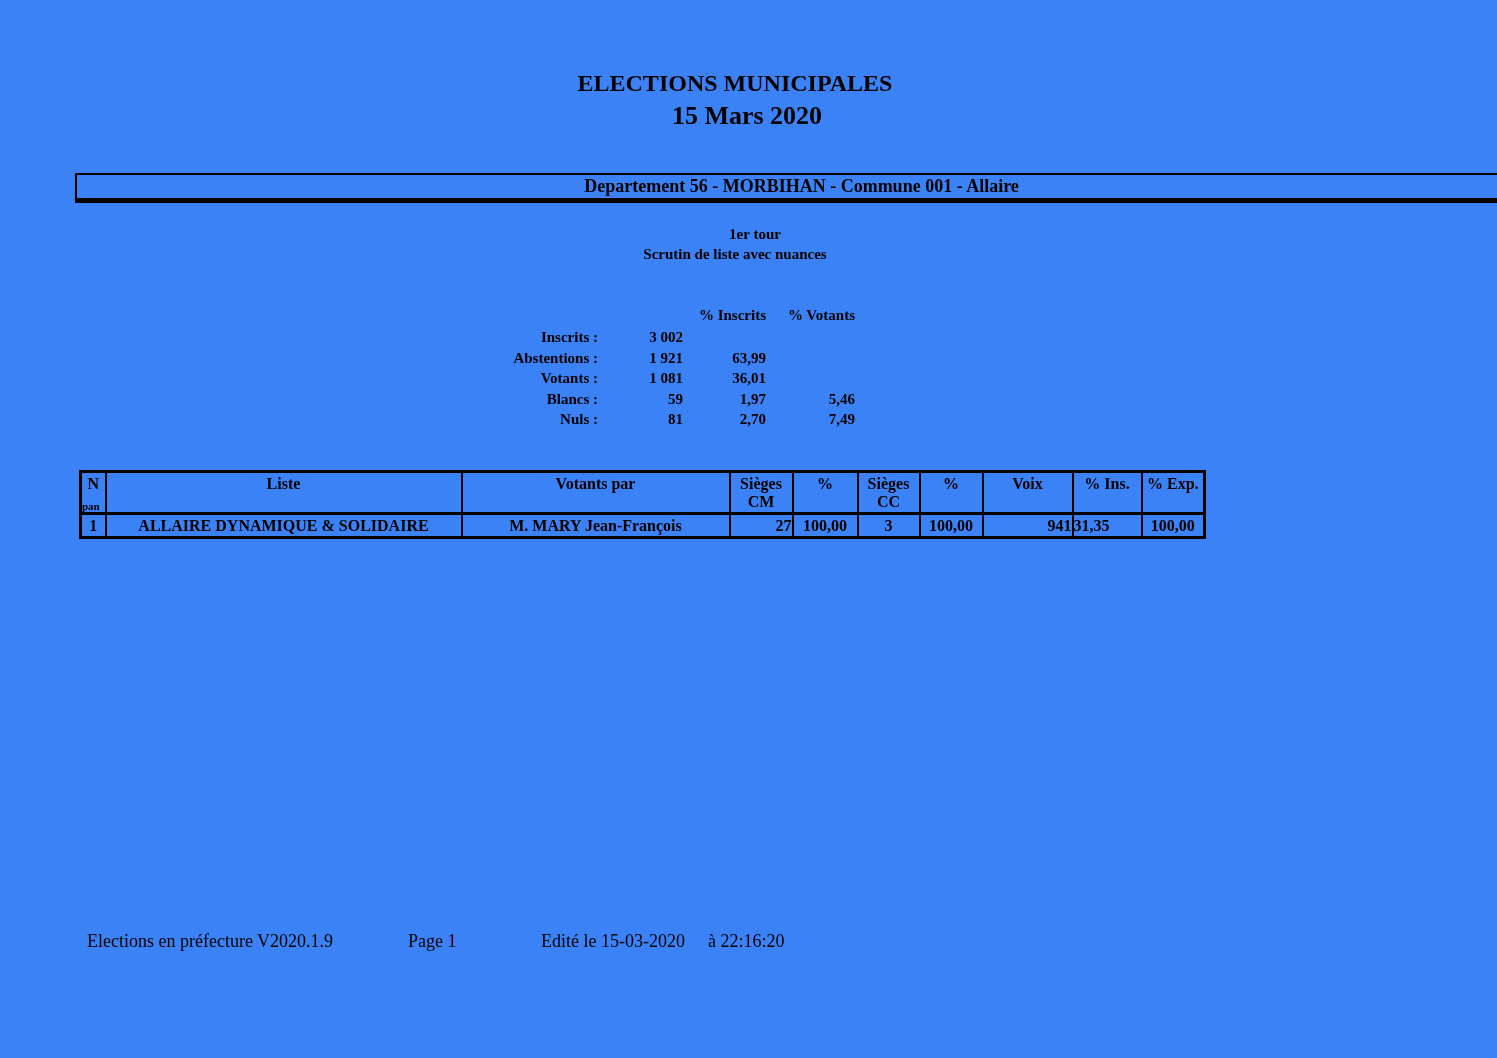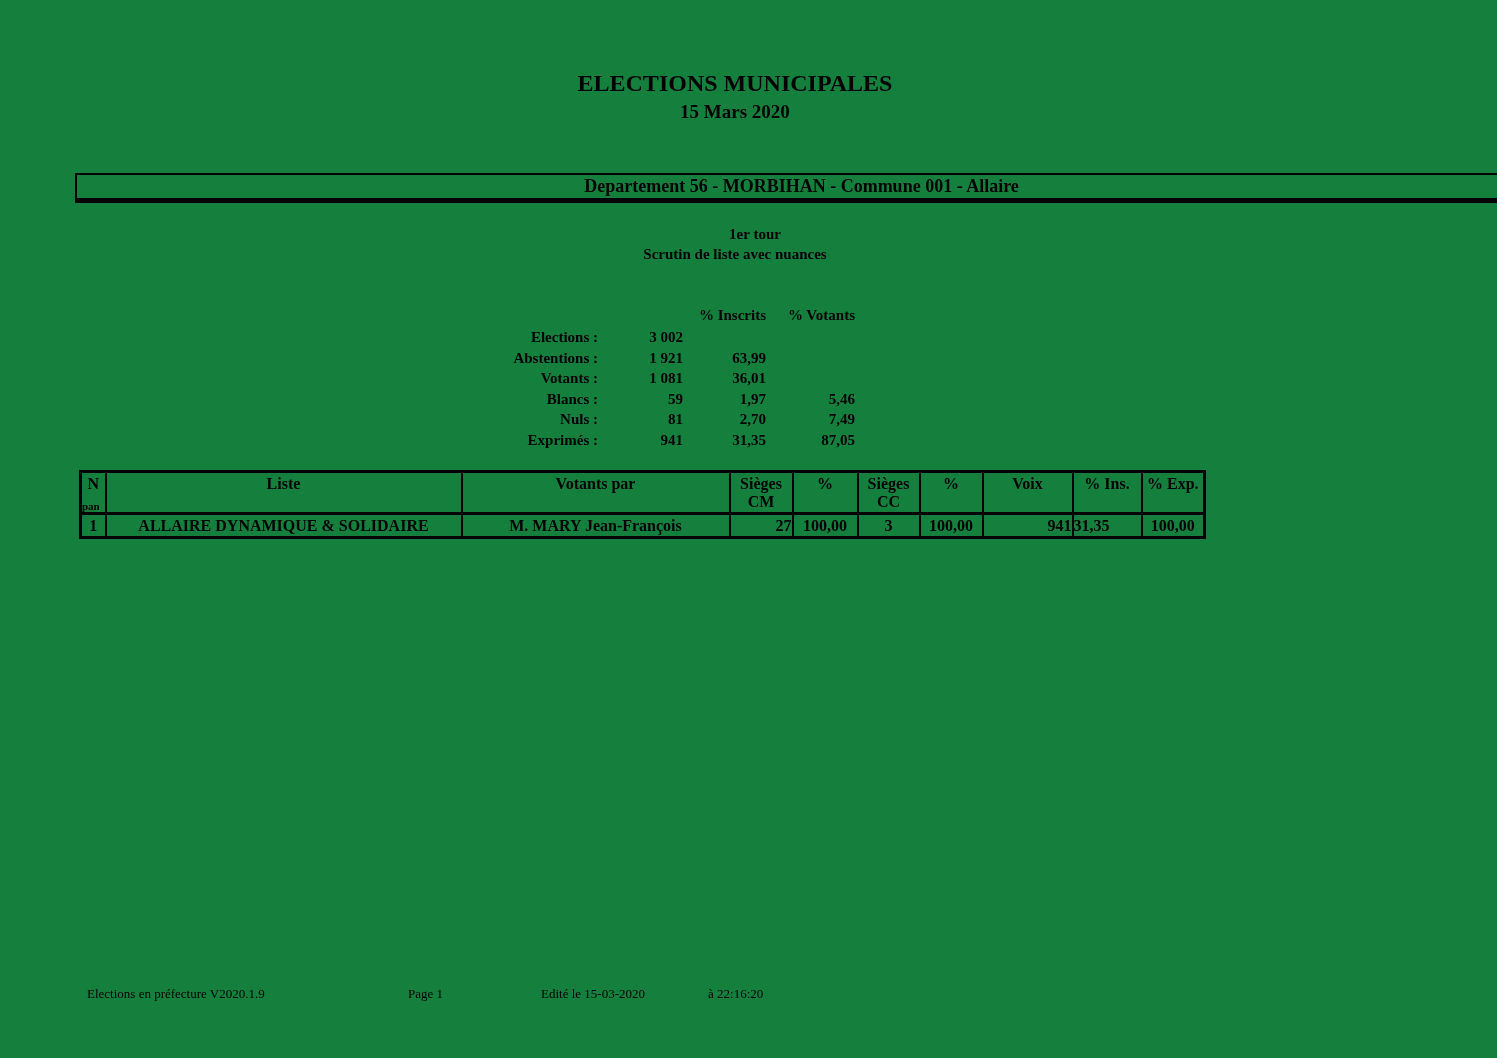--- a/index.html
+++ b/index.html
@@ -1,27 +1,27 @@
 <!DOCTYPE html>
 <html><head>
 <meta charset="utf-8">
 <style>
   html,body { margin:0; padding:0; background:#ffffff; }
   .page {
     position:relative; width:1497px; height:1058px;
-    background:#15803d; color:#000;
+    background:#3b82f6; color:#000;
     font-family:"Liberation Serif", serif;
     overflow:hidden;
   }
   .center-line {
     position:absolute; left:0; width:1470px;
     text-align:center; font-weight:bold; white-space:nowrap;
   }
   .doc-title  { top:70px;  font-size:24px; }
-  .doc-date   { top:101px; font-size:19px; }
+  .doc-date   { top:101px; font-size:26px;padding-left:12px; }
   .round-line { top:226px; font-size:15px;padding-left:20px; }
   .ballot-line{ top:246px; font-size:15px; }
 
   .banner-box {
     position:absolute; left:75px; top:173px; width:1453px; height:30px;
     box-sizing:border-box;
     border:2px solid #000; border-bottom-width:5px;
     text-align:center; font-weight:bold; font-size:18px; line-height:22px;
     white-space:nowrap;
   }
@@ -57,21 +57,21 @@
   th.h-num .pan-sub {
     position:absolute; bottom:0; left:0; font-size:11px; line-height:12px;
   }
   td.al-c { text-align:center; }
   td.al-l { text-align:center; padding-left:5px; }
   td.cell-scm { text-align:right; padding-right:14px; }
   td.cell-voix { text-align:right; padding-right:22px; }
   td.cell-ins { text-align:left; padding-left:3px; }
 
   .footer-item {
-    position:absolute; top:986px; font-size:13px; font-weight:normal; white-space:nowrap;
+    position:absolute; top:931px; font-size:18px; font-weight:normal; white-space:nowrap;
   }
   .f-version { left:87px; }
   .f-page    { left:408px; }
   .f-edited  { left:541px; }
   .f-time    { left:708px; }
 </style>
 </head>
 <body>
 
 <div class="page">
@@ -85,21 +85,21 @@
 
   <div class="center-line round-line">1er tour</div>
   <div class="center-line ballot-line">Scrutin de liste avec nuances</div>
 
   <div class="stats">
     <div class="stats-row header">
       <span class="sr c-p1">% Inscrits</span>
       <span class="sr c-p2">% Votants</span>
     </div>
     <div class="stats-row">
-      <span class="sr c-label">Elections :</span>
+      <span class="sr c-label">Inscrits :</span>
       <span class="sr c-val">3 002</span>
       <span class="sr c-p1"></span>
       <span class="sr c-p2"></span>
     </div>
     <div class="stats-row">
       <span class="sr c-label">Abstentions :</span>
       <span class="sr c-val">1 921</span>
       <span class="sr c-p1">63,99</span>
       <span class="sr c-p2"></span>
     </div>
@@ -113,26 +113,20 @@
       <span class="sr c-label">Blancs :</span>
       <span class="sr c-val">59</span>
       <span class="sr c-p1">1,97</span>
       <span class="sr c-p2">5,46</span>
     </div>
     <div class="stats-row">
       <span class="sr c-label">Nuls :</span>
       <span class="sr c-val">81</span>
       <span class="sr c-p1">2,70</span>
       <span class="sr c-p2">7,49</span>
-    </div>
-    <div class="stats-row">
-      <span class="sr c-label">Exprimés :</span>
-      <span class="sr c-val">941</span>
-      <span class="sr c-p1">31,35</span>
-      <span class="sr c-p2">87,05</span>
     </div>
   </div>
 
   <table class="results">
     <colgroup>
       <col style="width:25px">
         <col style="width:356px">
         <col style="width:268px">
       <col style="width:63px">
         <col style="width:65px">

